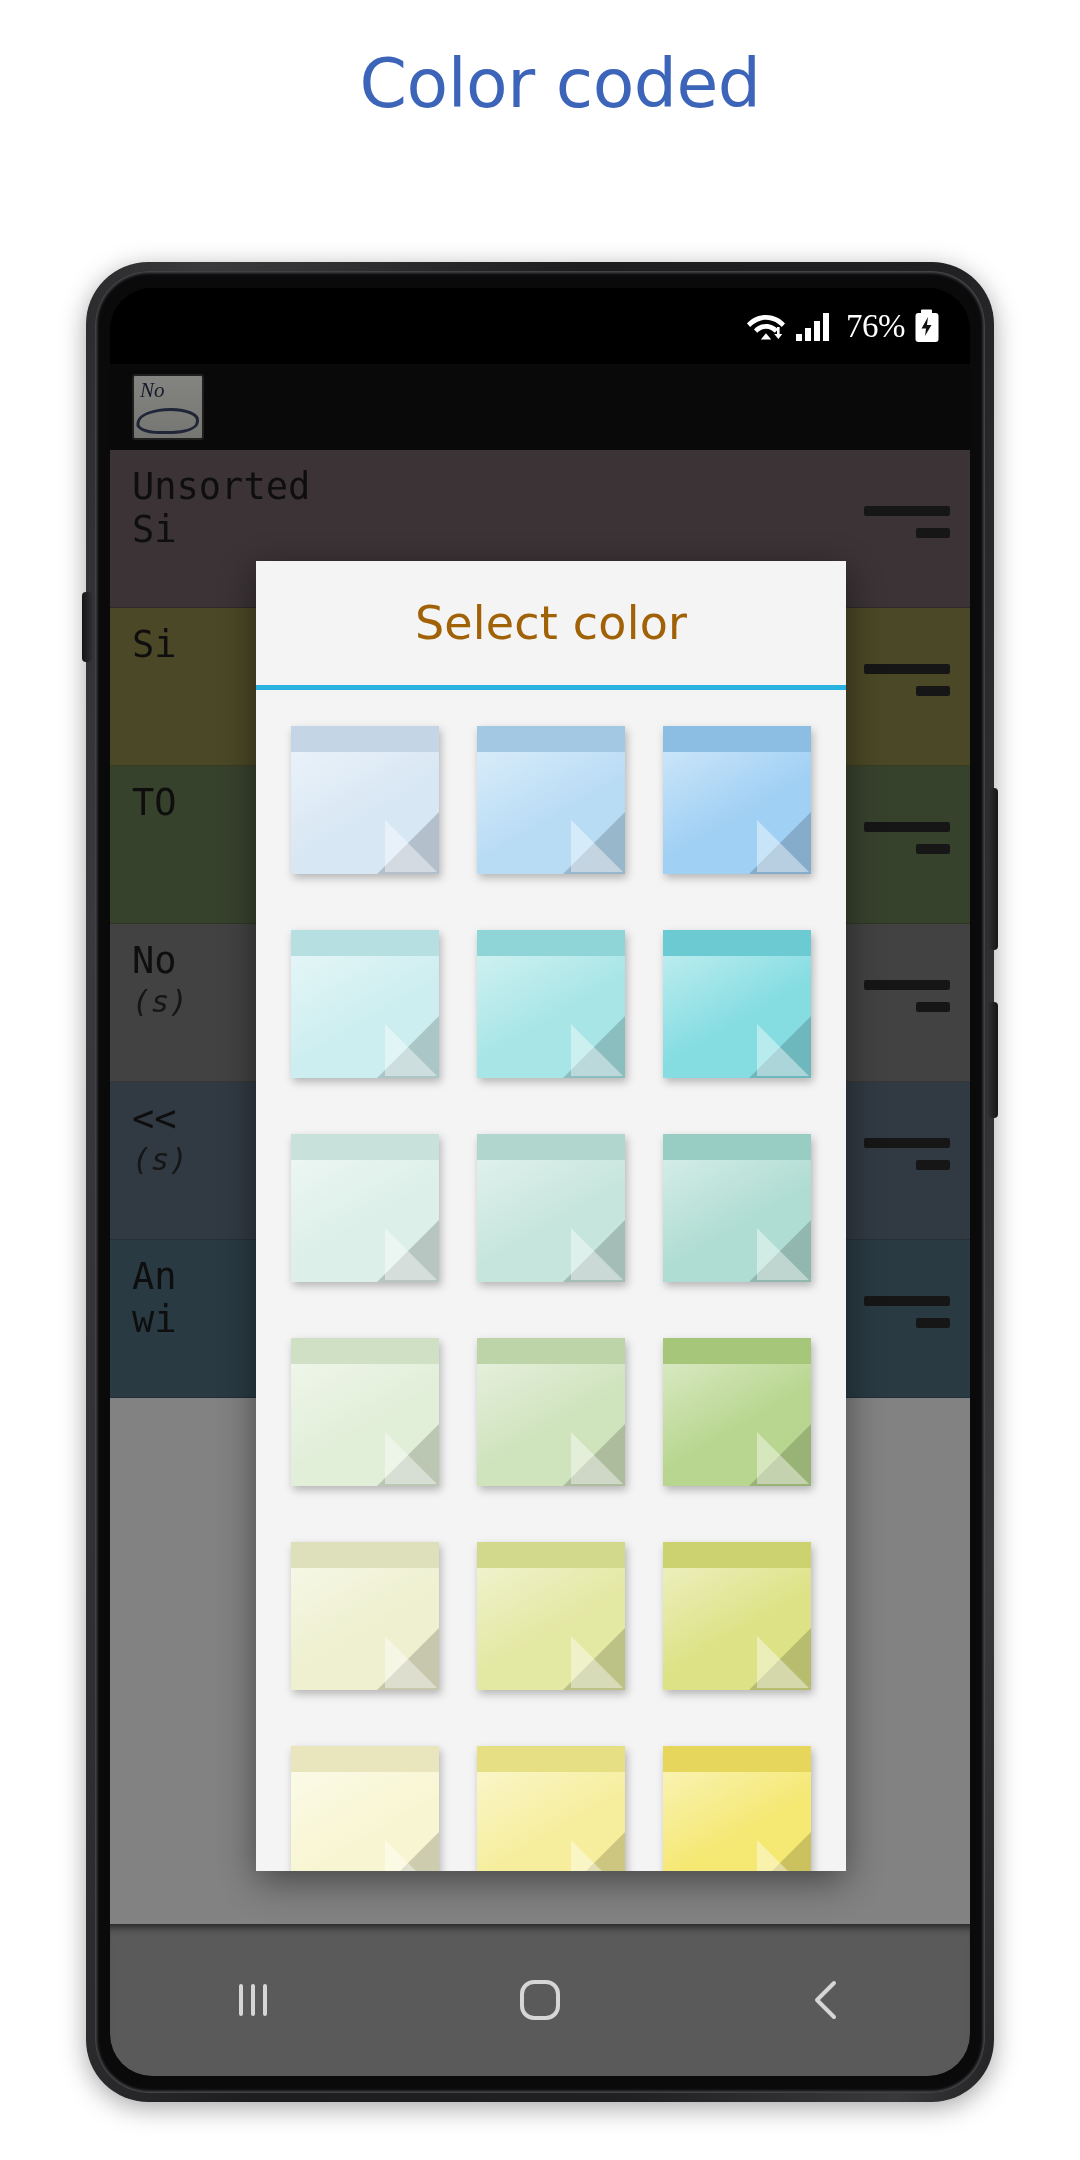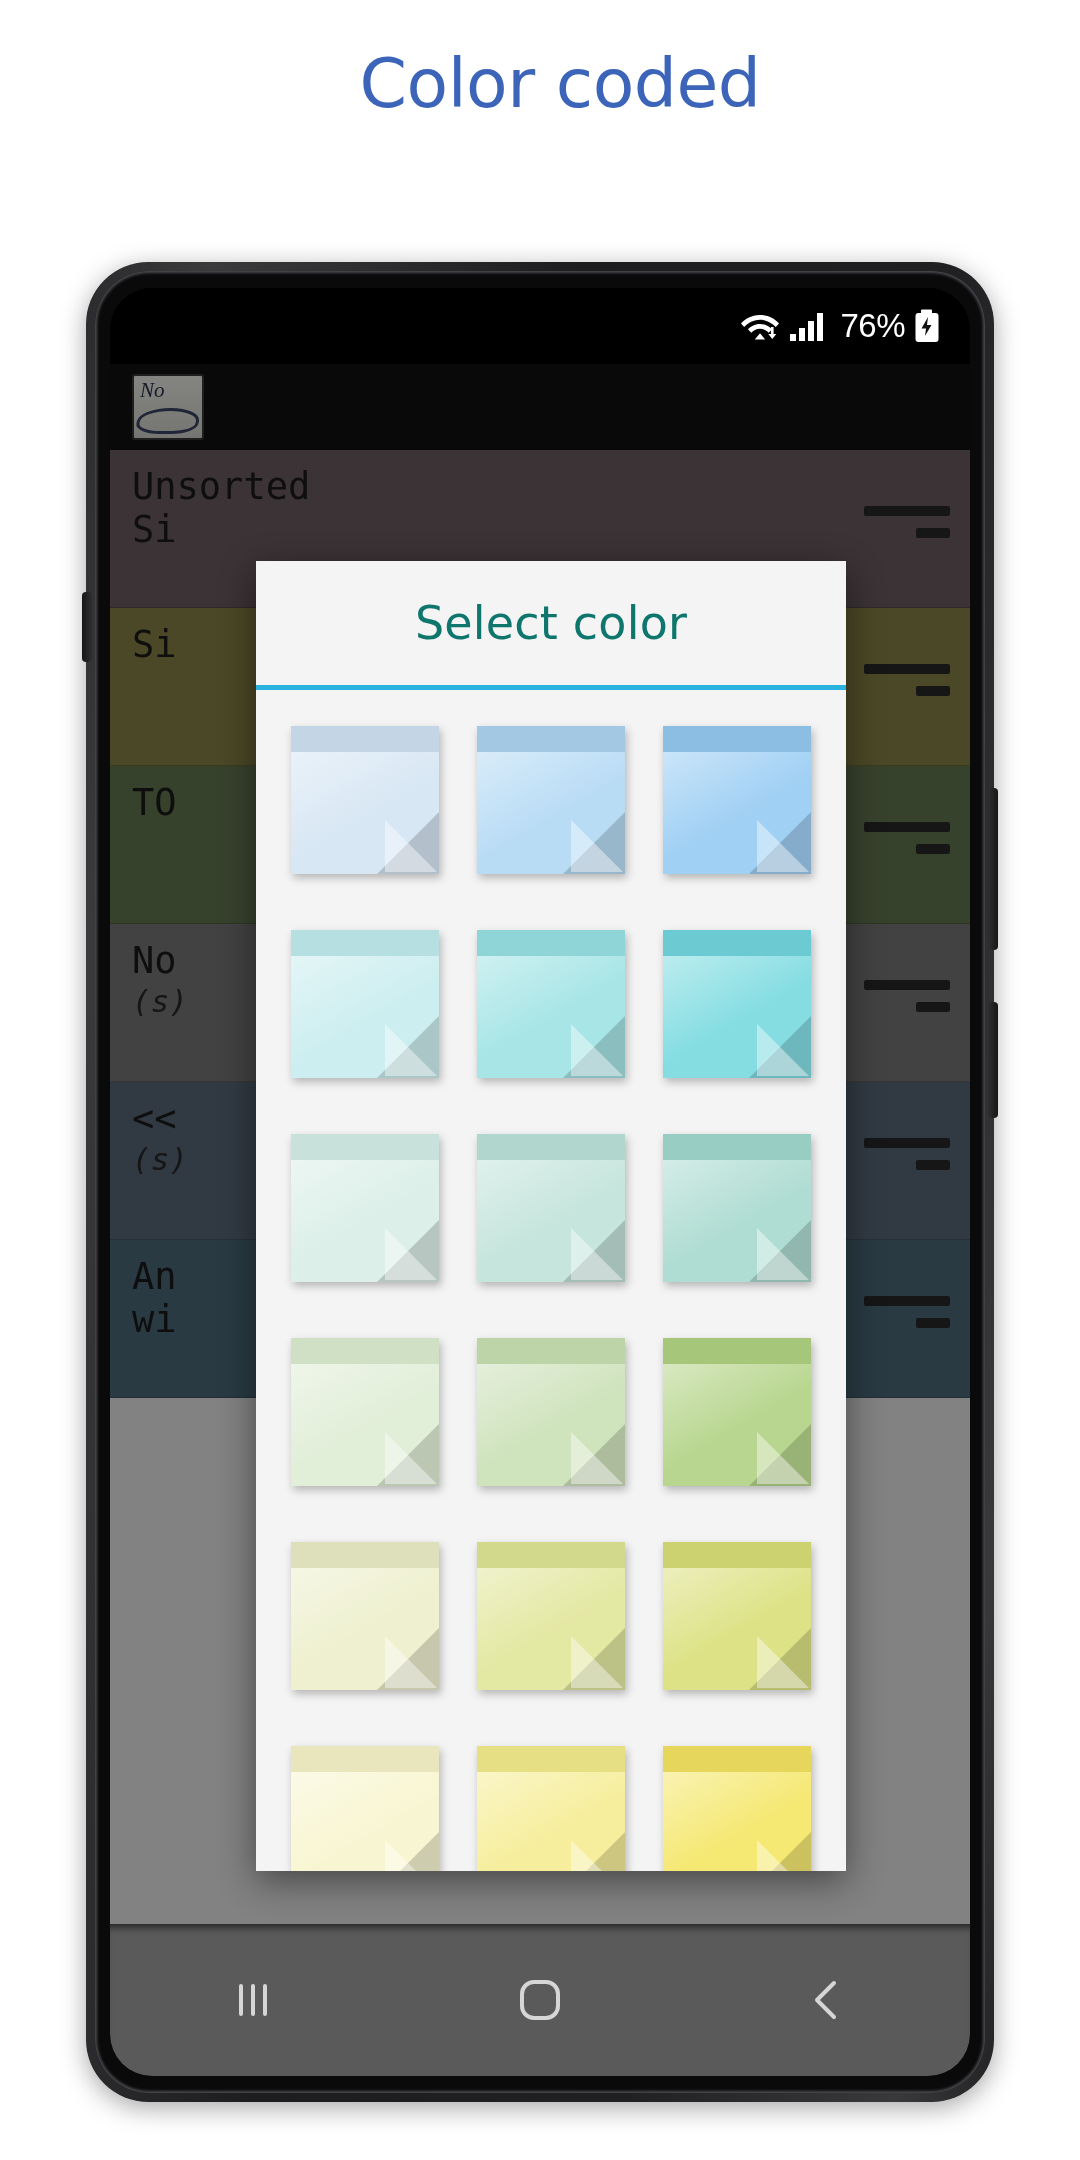--- a/index.html
+++ b/index.html
@@ -83,21 +83,21 @@
     justify-content: flex-end;
     padding-right: 30px;
     gap: 9px;
   }
   #status-bar svg { display: block; }
   #battery-pct {
     color: #ffffff;
     font-size: 33px;
     font-weight: 400;
     letter-spacing: -0.5px;
-    font-family: Liberation Sans, sans-serif;
+    font-family: Liberation Serif, serif;
     margin-left: 4px;
   }
 
   
   #app-behind {
     position: absolute;
     left: 0; top: 76px;
     width: 860px; height: 1560px;
     background: #f1f1f1;
     overflow: hidden;
@@ -356,21 +356,21 @@
       <span>
         <svg width="26" height="34" viewBox="0 0 26 34">
           <rect x="7" y="0.5" width="11" height="4" rx="1" fill="#fff"></rect>
           <rect x="1.5" y="4" width="23" height="29" rx="3" fill="#fff"></rect>
           <path d="M14 8 L7.5 19.5 L12 19.5 L11 27 L17.5 16 L13 16 Z" fill="#111"></path>
         </svg>
       </span>
     </div>
 
     <div id="dialog">
-      <div id="dialog-title" style="color: #0f766e;">Select color</div>
+      <div id="dialog-title" style="color: #a16207;">Select color</div>
       <div id="dialog-divider" style="background: rgb(41, 178, 224);"></div>
       <div id="swatch-grid">
           <div class="swatch" style="--body: #d8e7f4; --head: #c4d6e6;">
             <div class="note-body"></div>
             <div class="note-head"></div>
             <div class="note-fold"></div>
             <div class="note-fold-top"></div>
           </div>
           <div class="swatch" style="--body: #b9dcf5; --head: #a3c8e4;">
             <div class="note-body"></div>

